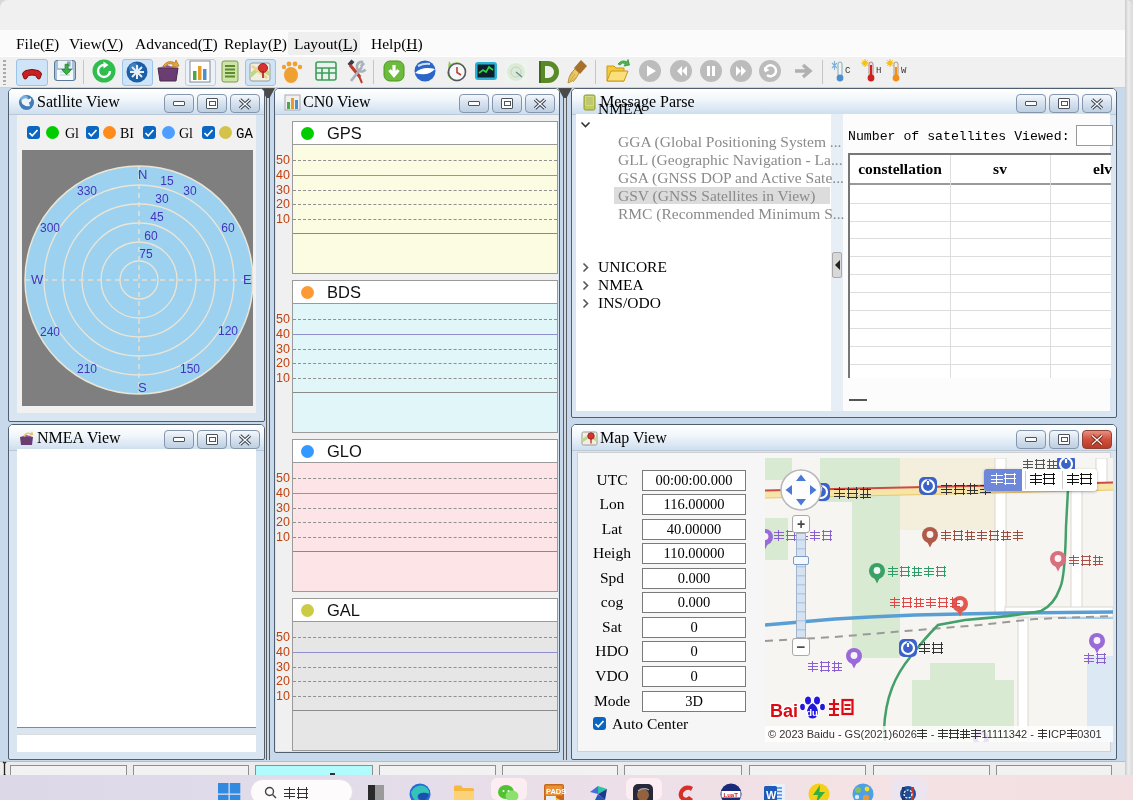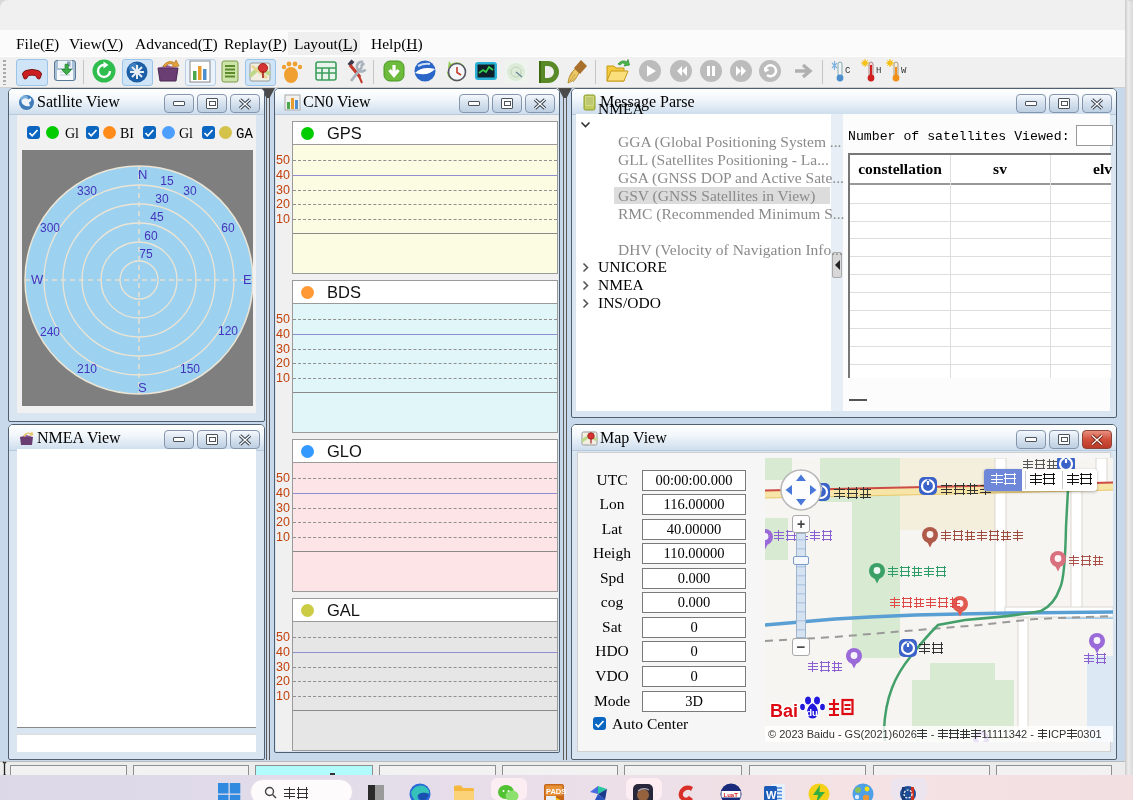--- a/index.html
+++ b/index.html
@@ -470,26 +470,25 @@
 <div class="abs" style="left:831px;top:114px;width:12px;height:297px;background:#e8eef5"></div>
 <div class="abs" style="left:832px;top:252px;width:10px;height:26px;background:#d8d8d8;border:1px solid #aaa;border-radius:2px"></div>
 <svg class="abs" style="left:834px;top:259px" width="7" height="12" viewBox="0 0 7 12">
       <path d="M6 1 L1 6 L6 11 Z" fill="#222"></path>
     </svg>
 <svg class="abs" style="left:580px;top:119px" width="11" height="11" viewBox="0 0 11 11">
       <path d="M1.5 3.5 L5.5 7.5 L9.5 3.5" stroke="#333" stroke-width="1.6" fill="none"></path>
     </svg>
 <div class="trow" style="left:598px;top:100px">NMEA</div>
 <div class="trow" style="left:618px;top:142px;transform:translateY(-50%);color:#8a8a8a">GGA (Global Positioning System ...</div>
-<div class="trow" style="left:618px;top:160px;transform:translateY(-50%);color:#8a8a8a">GLL (Satellites Positioning - La...</div>
+<div class="trow" style="left:618px;top:160px;transform:translateY(-50%);color:#8a8a8a">GLL (Geographic Navigation - La...</div>
 <div class="trow" style="left:618px;top:178px;transform:translateY(-50%);color:#8a8a8a">GSA (GNSS DOP and Active Sate...</div>
 <div class="abs" style="left:614px;top:187px;width:216px;height:17px;background:#dcdcdc"></div>
 <div class="trow" style="left:618px;top:196px;transform:translateY(-50%);color:#8a8a8a">GSV (GNSS Satellites in View)</div>
 <div class="trow" style="left:618px;top:214px;transform:translateY(-50%);color:#8a8a8a">RMC (Recommended Minimum S...</div>
-<div class="trow" style="left:618px;top:250px;transform:translateY(-50%);color:#8a8a8a">DHV (Velocity of Navigation Info...</div>
 <svg class="abs" style="left:580px;top:262px" width="11" height="11" viewBox="0 0 11 11">
       <path d="M3.5 1.5 L7.5 5.5 L3.5 9.5" stroke="#555" stroke-width="1.6" fill="none"></path>
     </svg>
 <div class="trow" style="left:598px;top:267px;transform:translateY(-50%)">UNICORE</div>
 <svg class="abs" style="left:580px;top:280px" width="11" height="11" viewBox="0 0 11 11">
       <path d="M3.5 1.5 L7.5 5.5 L3.5 9.5" stroke="#555" stroke-width="1.6" fill="none"></path>
     </svg>
 <div class="trow" style="left:598px;top:285px;transform:translateY(-50%)">NMEA</div>
 <svg class="abs" style="left:580px;top:298px" width="11" height="11" viewBox="0 0 11 11">
       <path d="M3.5 1.5 L7.5 5.5 L3.5 9.5" stroke="#555" stroke-width="1.6" fill="none"></path>

